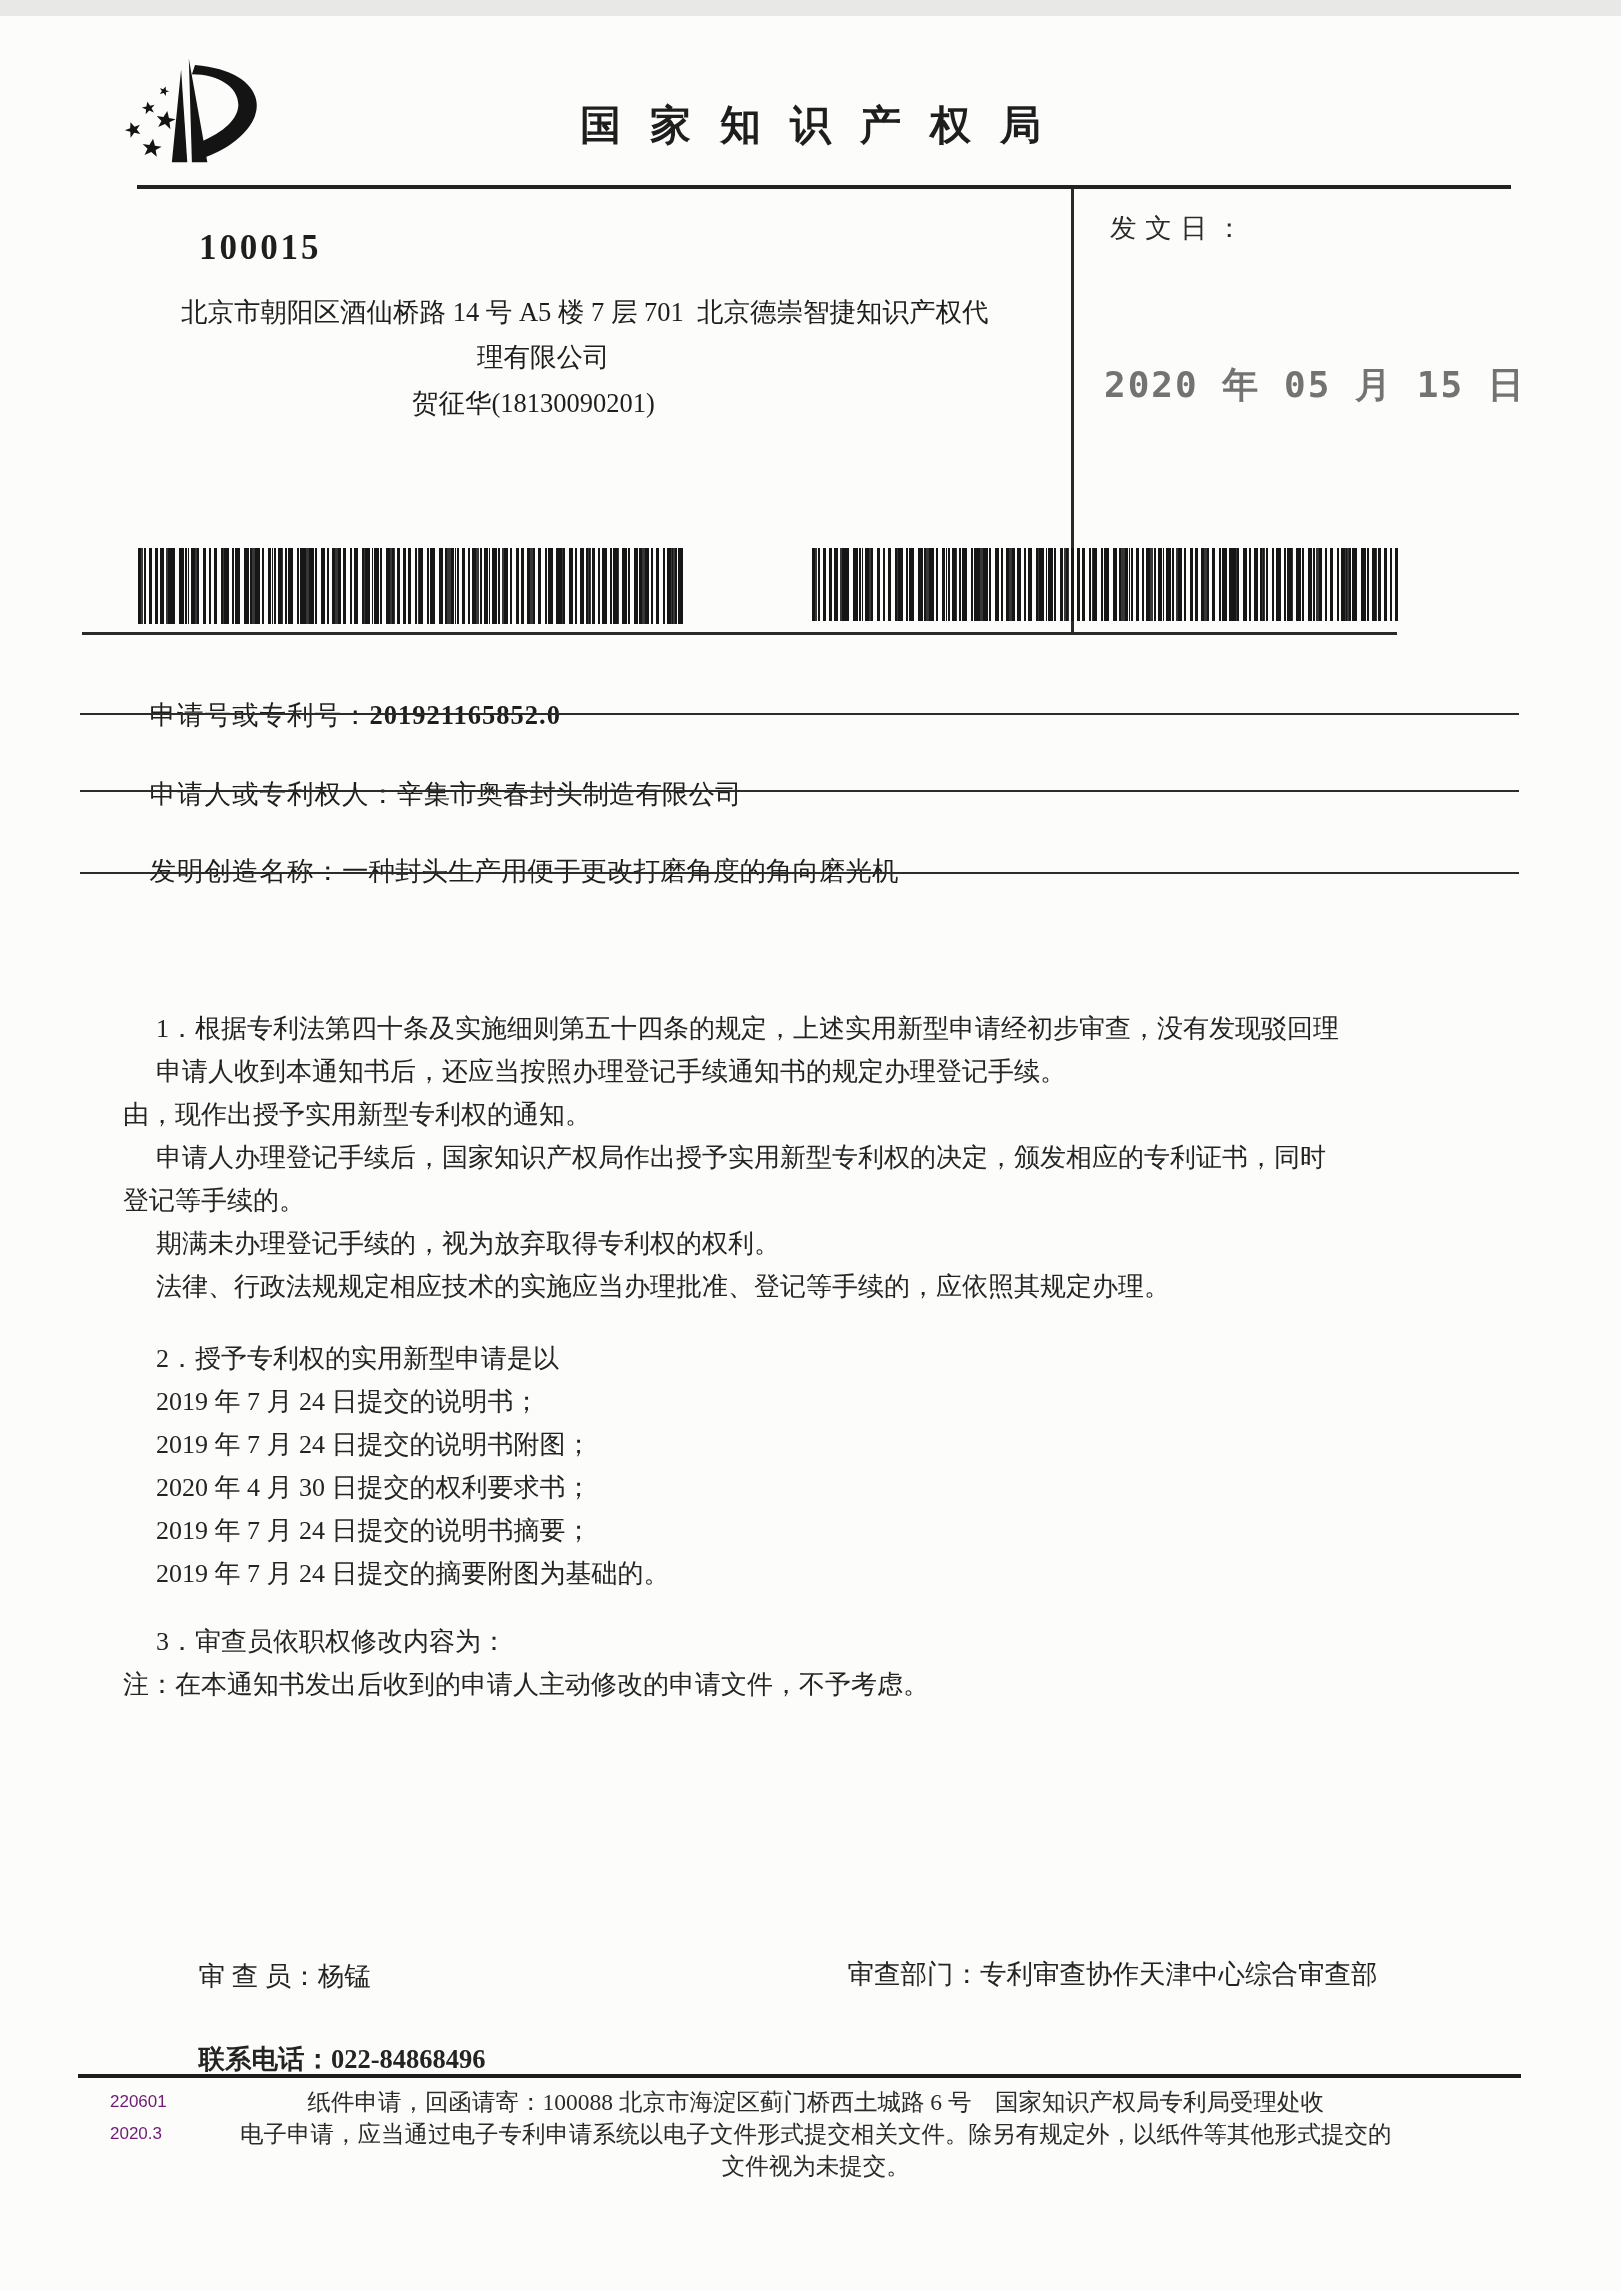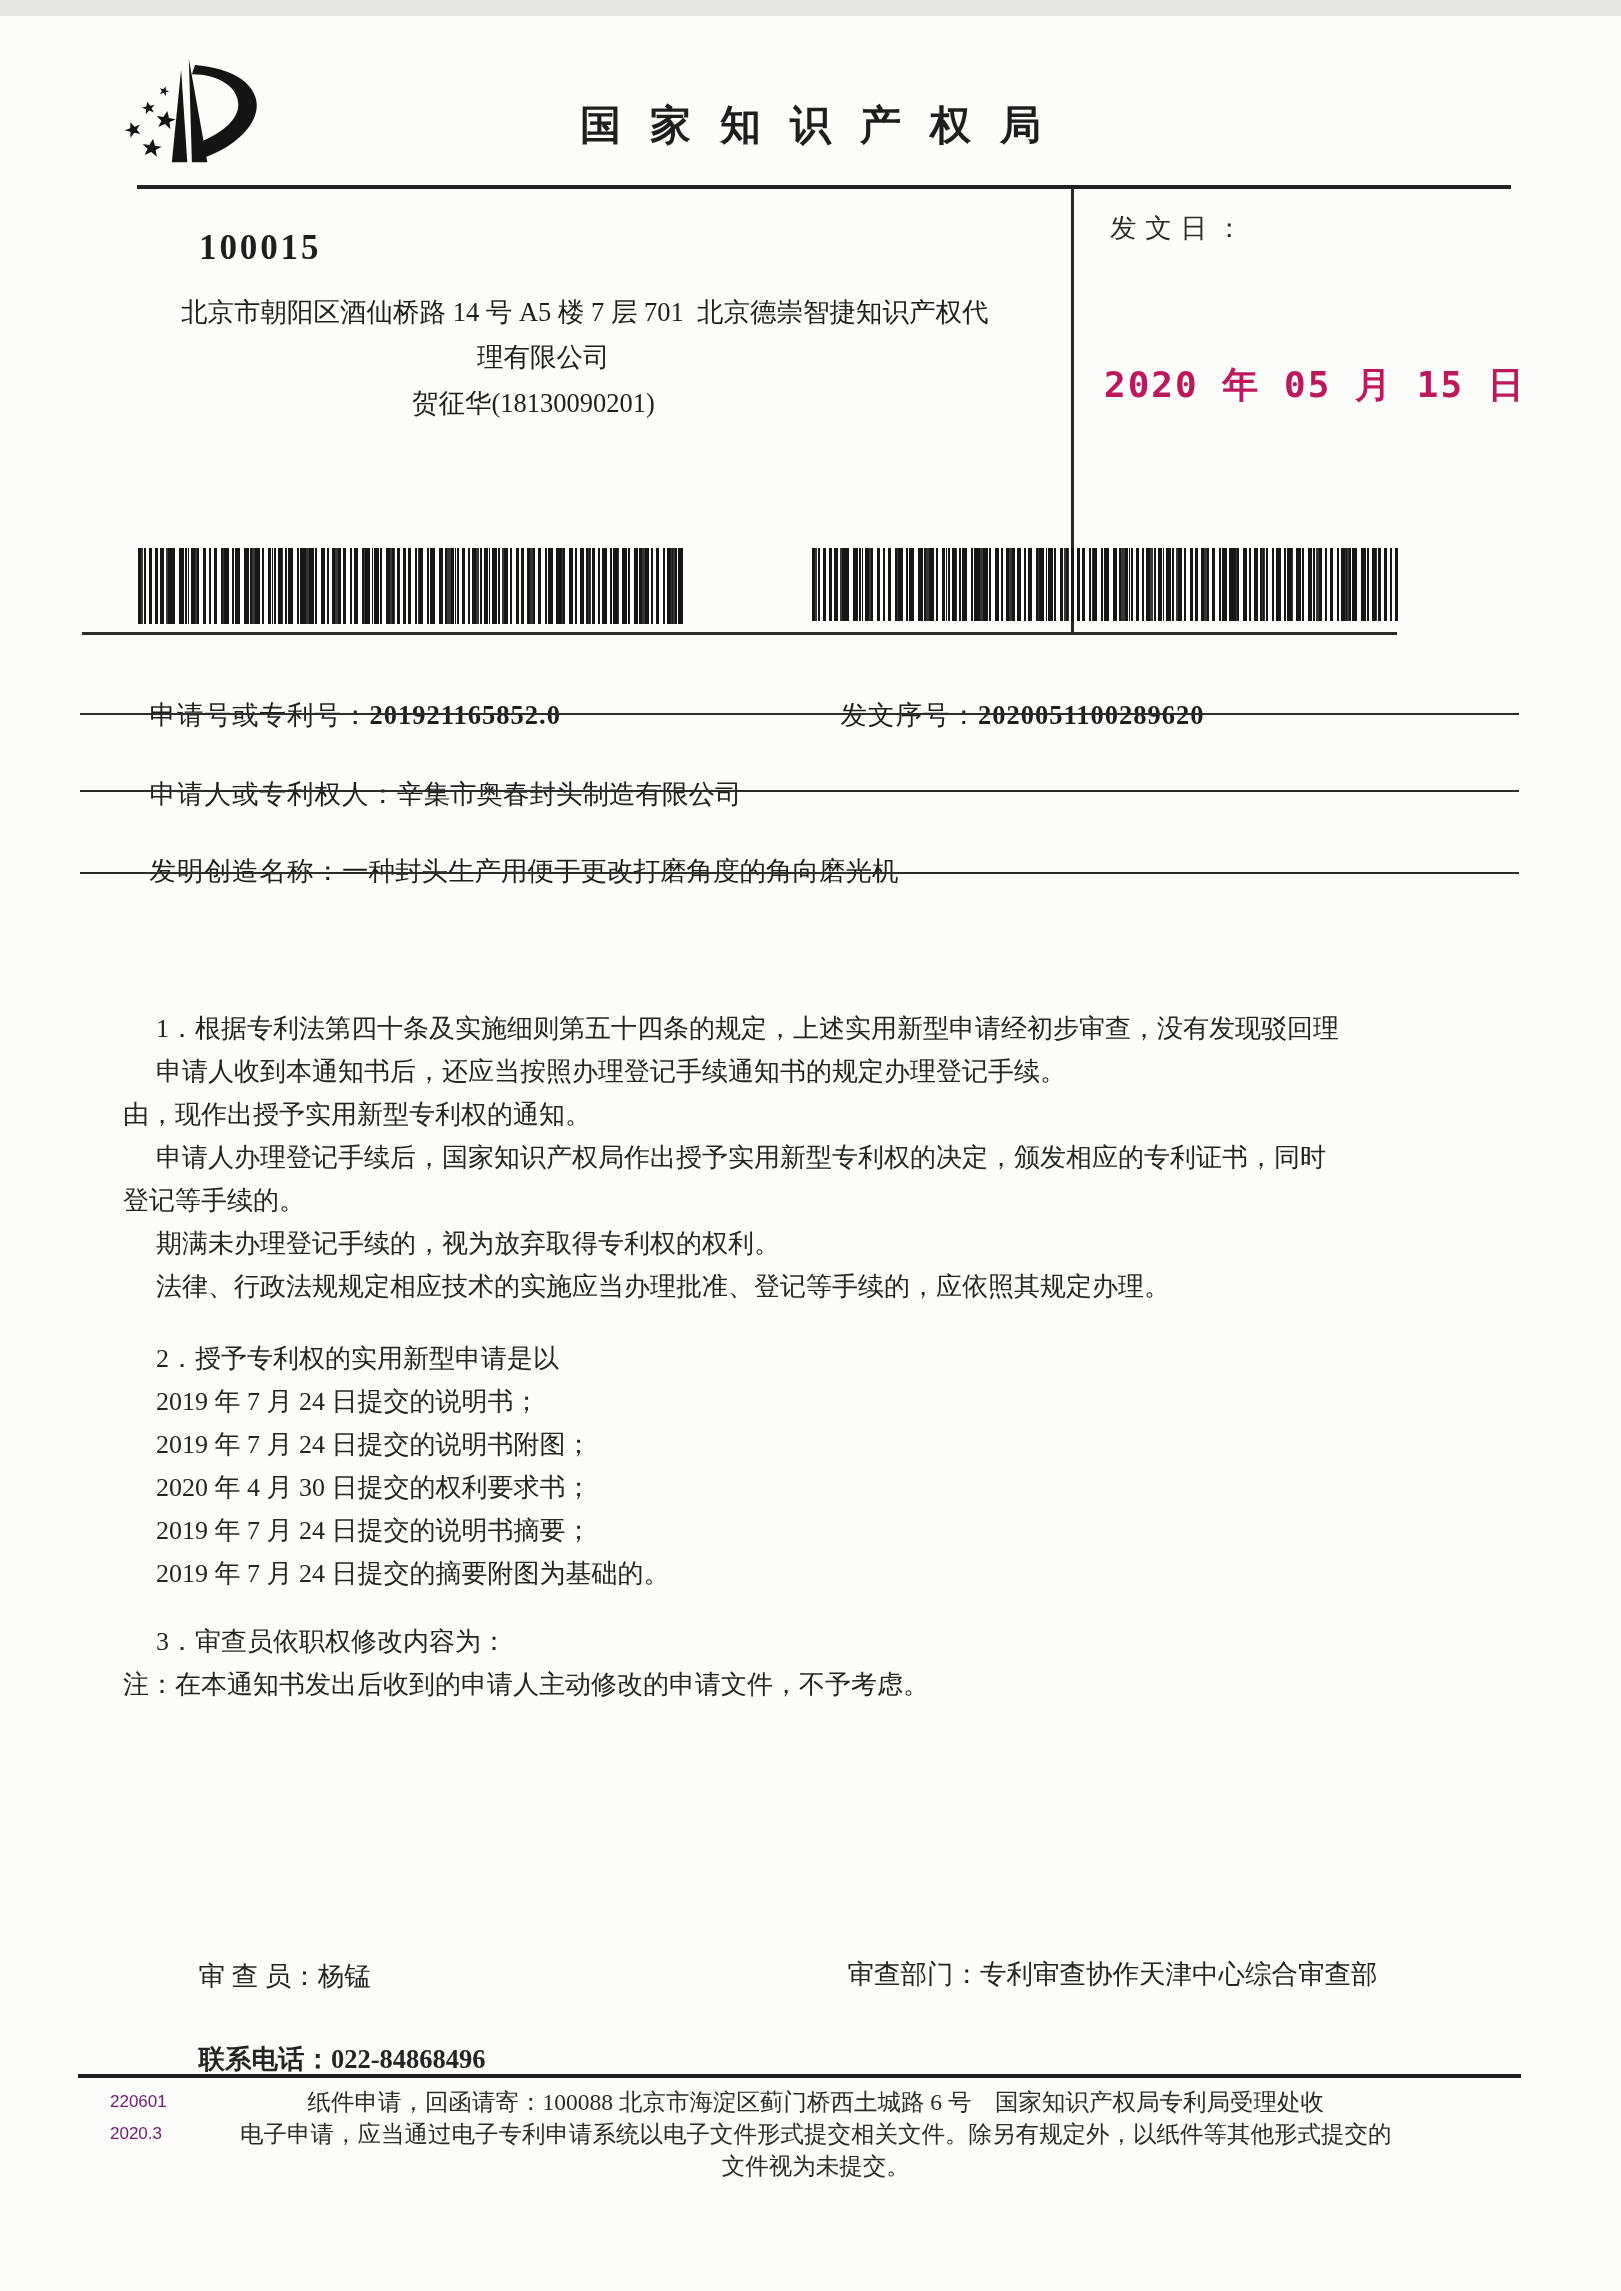--- a/index.html
+++ b/index.html
@@ -26,21 +26,21 @@
   .header-rule{left:137px;top:169px;width:1374px;height:3.9px;background:#222;}
 
   
   .fw-vline{left:1071px;top:173px;width:2.9px;height:446px;background:#2a2a2a;}
   .fw-hline{left:82px;top:616px;width:1315px;height:2.9px;background:#2a2a2a;}
   .fw-label{left:1110px;top:194px;font-size:26.5px;letter-spacing:8.8px;color:#2b2b2b;}
   .fw-date{
     left:1104px;top:345px;font-size:36px;font-weight:bold;
     letter-spacing:2px;
     font-family:"DejaVu Sans Mono","Liberation Mono",monospace;
-    color:#be185d;
+    color:#737373;
   }
 
   
   .postcode{left:199px;top:212px;font-size:35px;font-weight:bold;letter-spacing:2.9px;}
   .addr1{left:181px;top:278px;font-size:26.5px;}
   .addr2{left:477px;top:323px;font-size:26.5px;}
   .addr3{left:412px;top:369px;font-size:26.5px;}
 
   
   .barcode{
@@ -127,23 +127,20 @@
   <div class="abs addr1 pre">北京市朝阳区酒仙桥路 14 号 A5 楼 7 层 701  北京德崇智捷知识产权代</div>
   <div class="abs addr2 pre">理有限公司</div>
   <div class="abs addr3 pre">贺征华(18130090201)</div>
 
   <div class="abs barcode bc1"></div>
   <div class="abs barcode bc2"></div>
 
   <div class="abs frow r1a pre">
     <span class="lab">申请号或专利号：</span><span class="val">201921165852.0</span>
   </div>
-  <div class="abs frow r1b pre">
-    <span class="lab">发文序号：</span><span class="val">2020051100289620</span>
-  </div>
   <div class="abs rule rule1"></div>
 
   <div class="abs frow r2 pre">
     <span class="lab">申请人或专利权人：</span><span>辛集市奥春封头制造有限公司</span>
   </div>
   <div class="abs rule rule2"></div>
 
   <div class="abs frow r3 pre">
     <span class="lab">发明创造名称：</span><span>一种封头生产用便于更改打磨角度的角向磨光机</span>
   </div>

